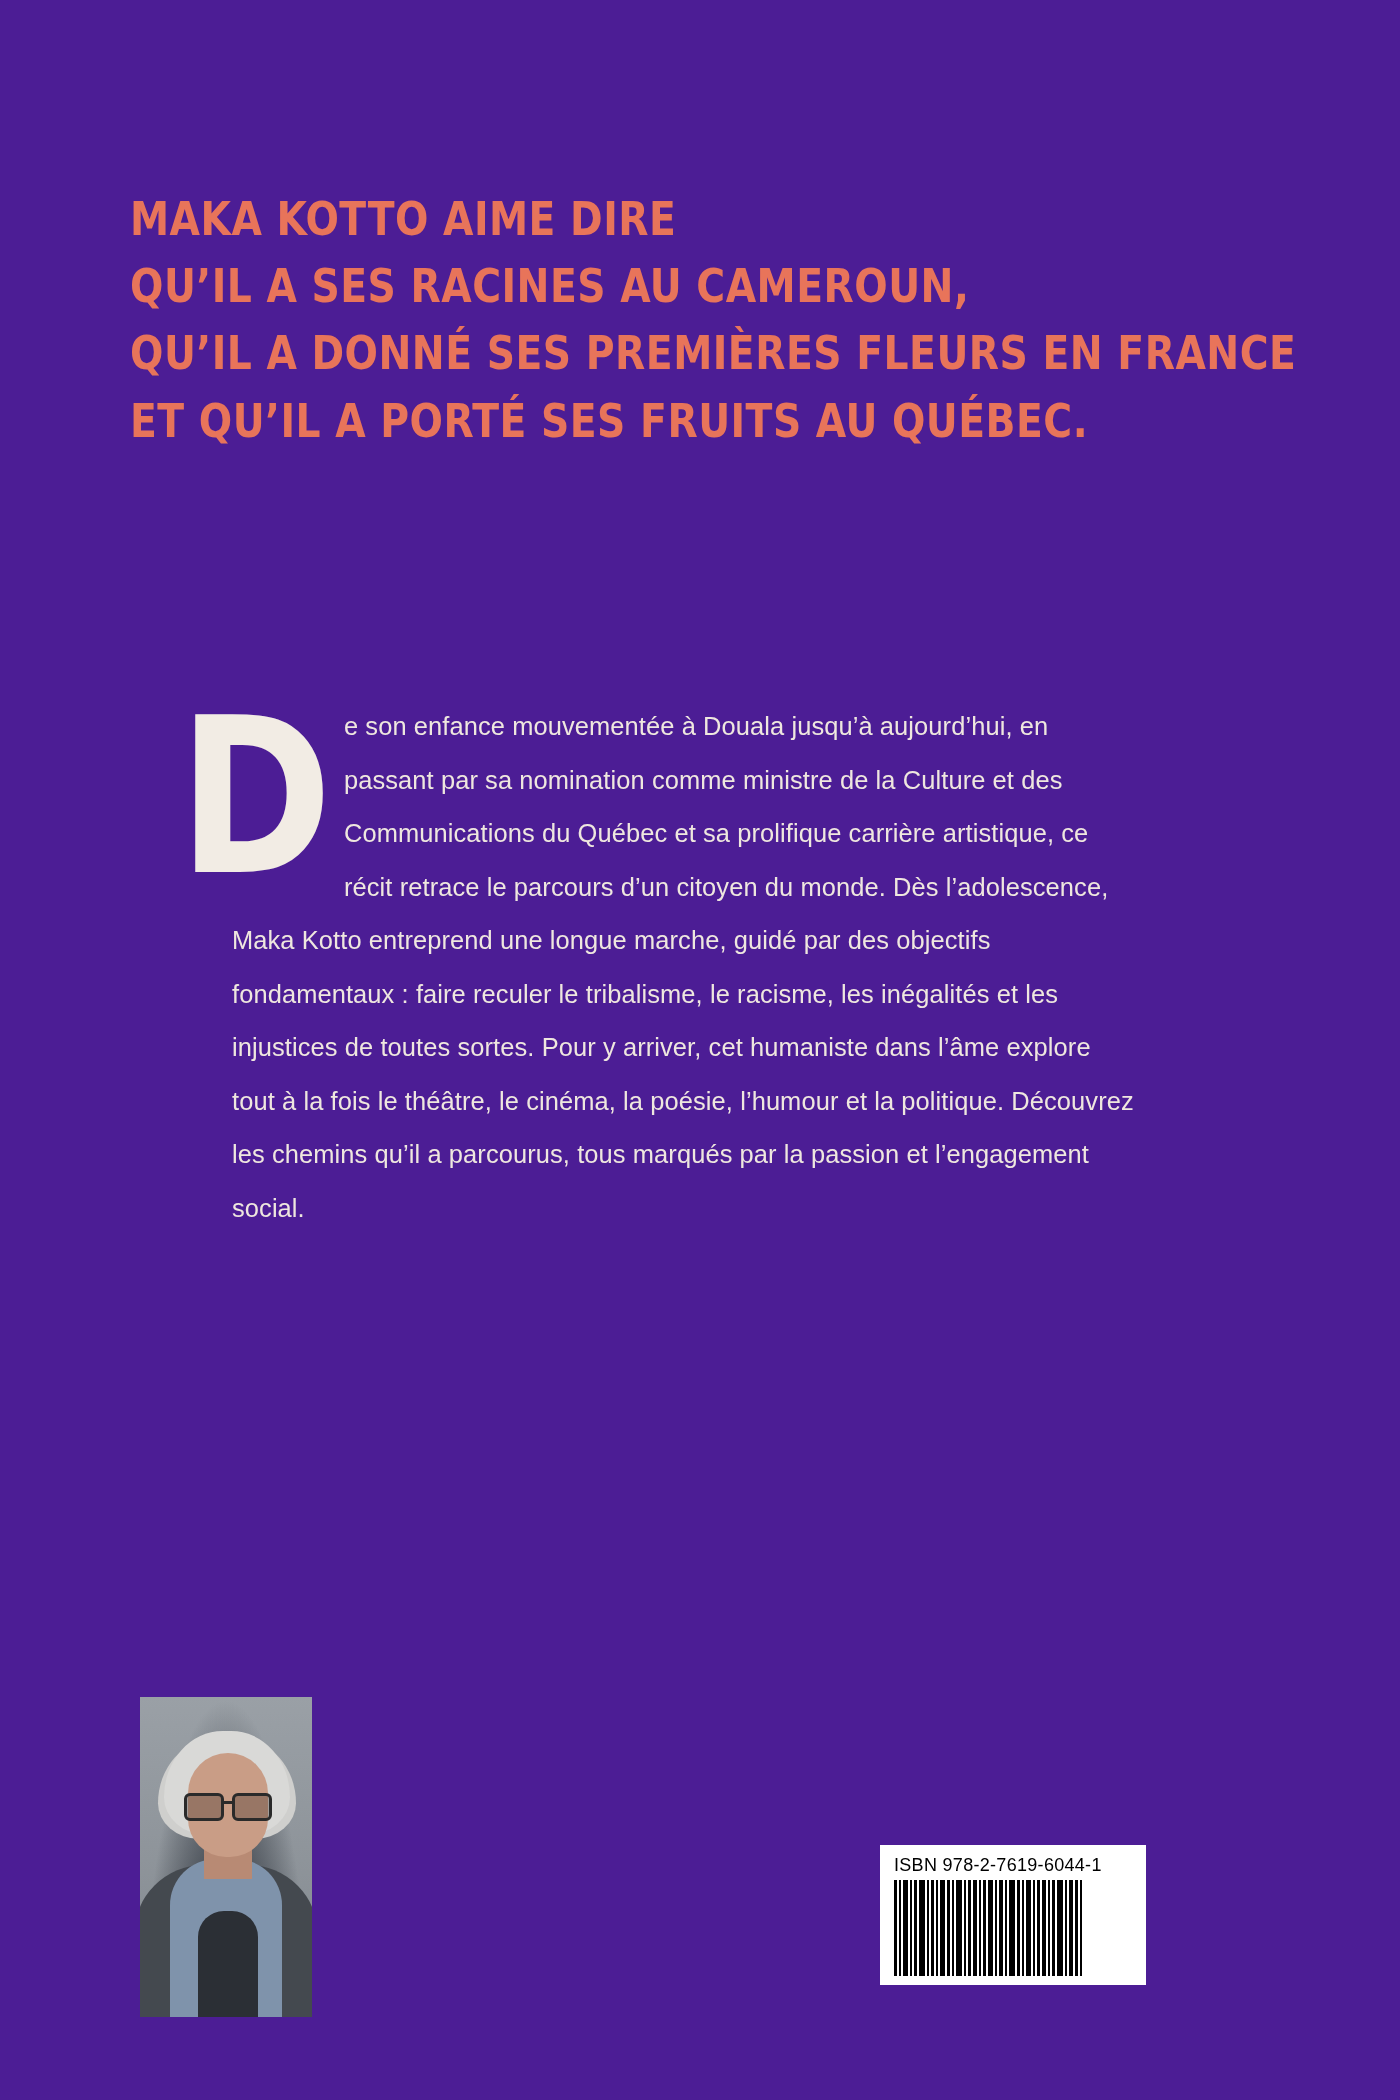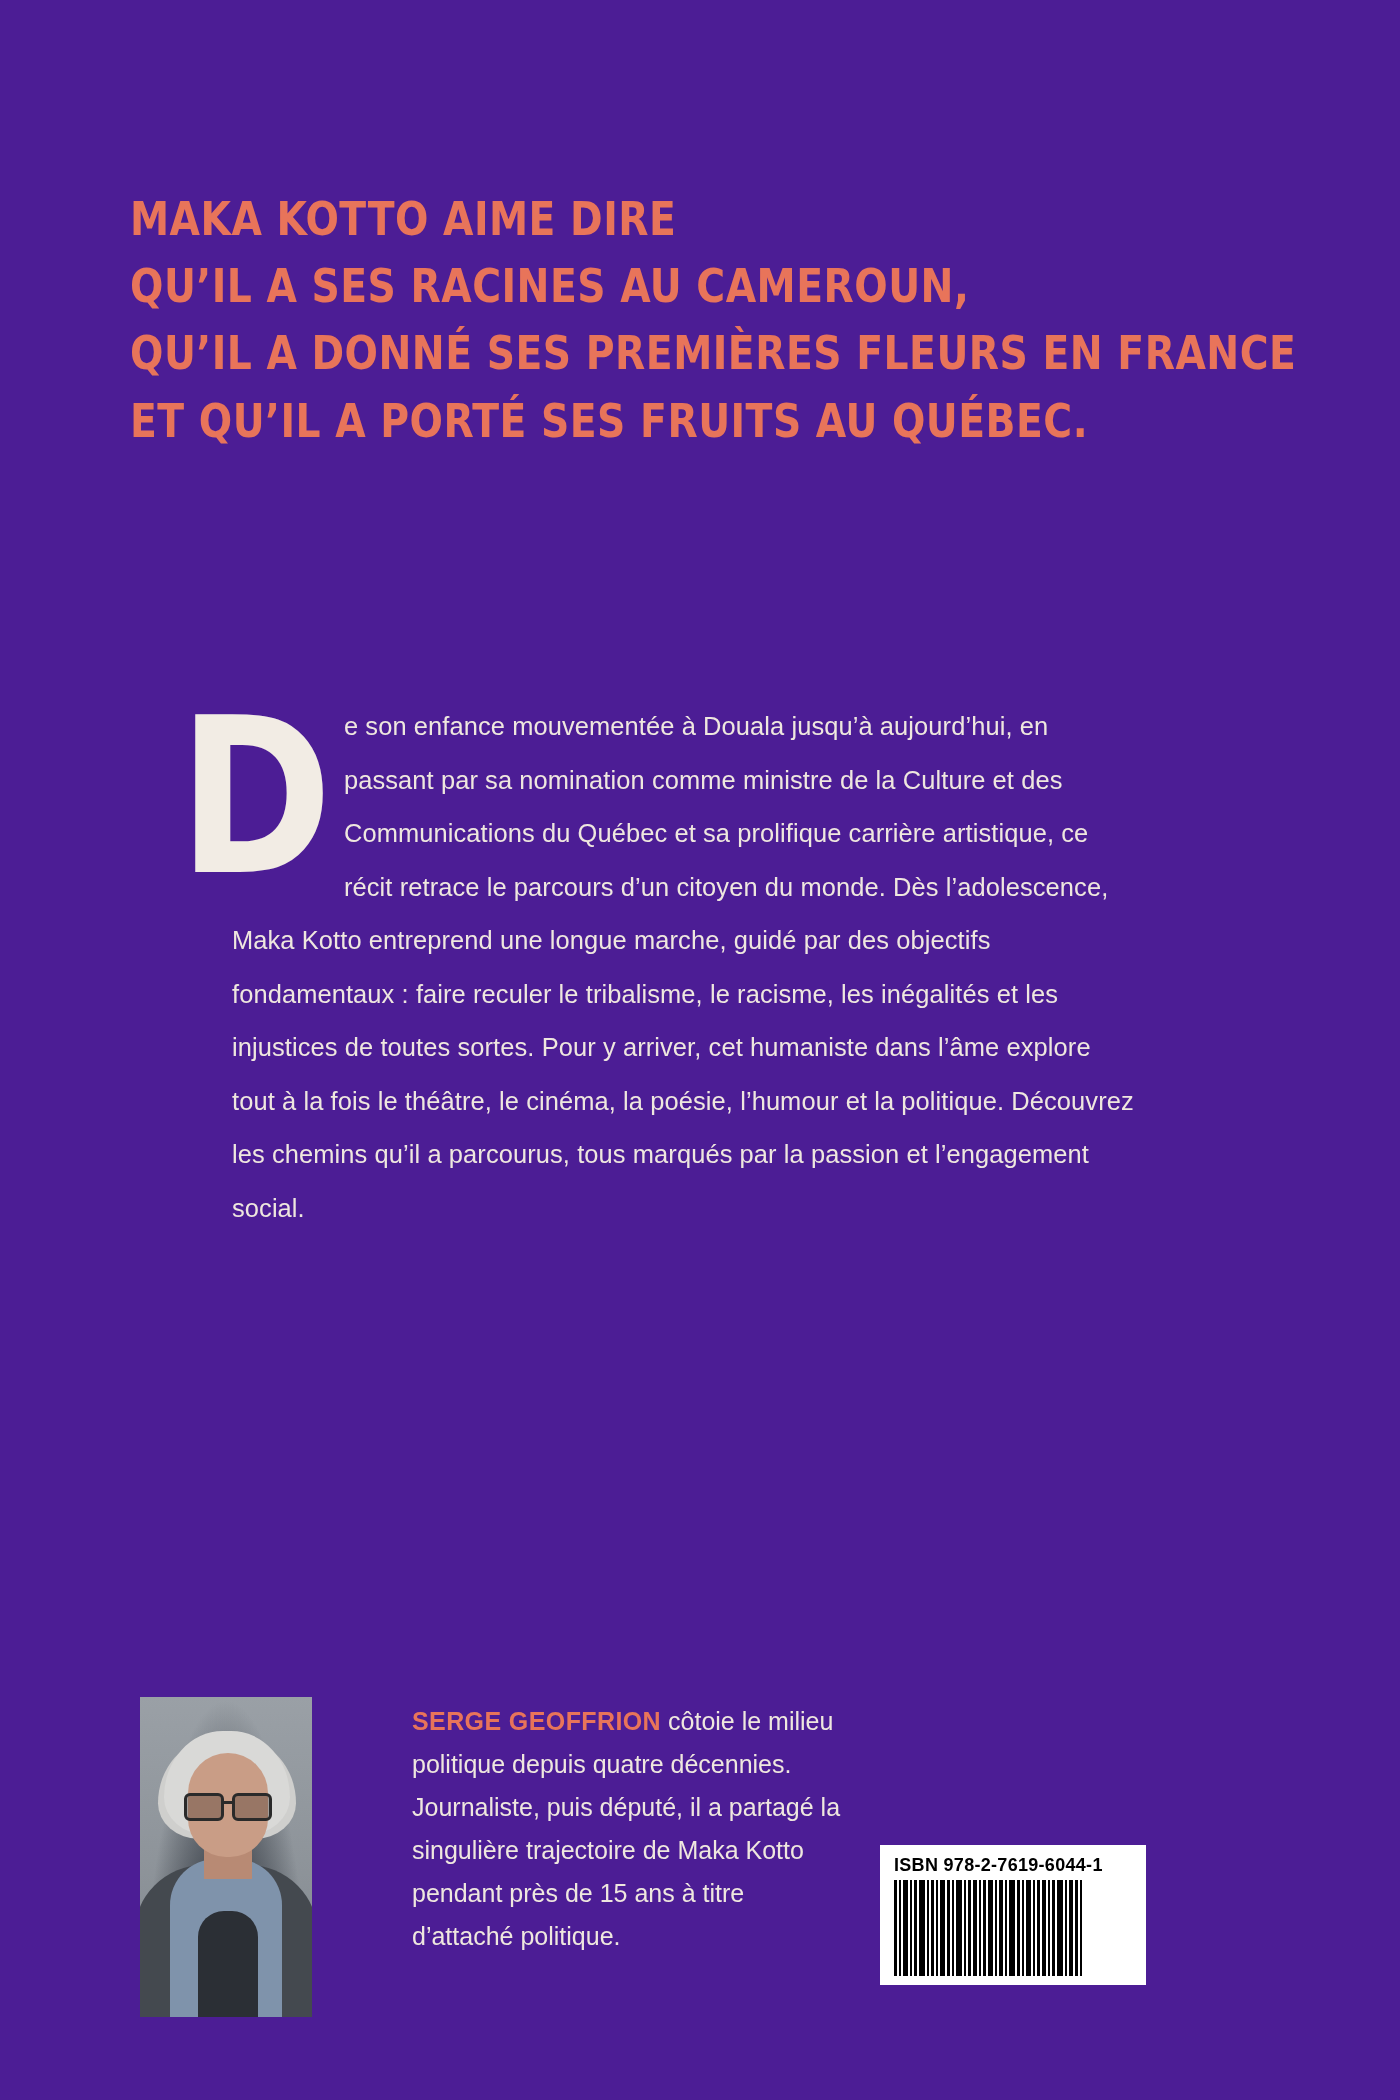--- a/index.html
+++ b/index.html
@@ -190,21 +190,20 @@
     height: 140px;
     background: #ffffff;
     color: #000;
     padding: 0;
   }
   .isbn-text {
     font-size: 18px;
     letter-spacing: 0.3px;
     padding: 10px 0 4px 14px;
     font-family: "Liberation Sans", sans-serif;
-    font-weight: bold;
   }
   .barcode {
     display: flex;
     align-items: flex-end;
     height: 96px;
     padding: 0 12px 8px 14px;
     gap: 2px;
   }
   .barcode i {
     display: block;
@@ -278,23 +277,20 @@
     <div class="neck"></div>
     <div class="hair"></div>
     <div class="face"></div>
     <div class="glasses">
       <span class="lens l"></span>
       <span class="bridge"></span>
       <span class="lens r"></span>
     </div>
   </div>
 
-  <div class="author-text">
-    <span class="author-name">SERGE GEOFFRION</span><span> côtoie le milieu politique depuis quatre décennies. Journaliste, puis député, il a partagé la singulière trajectoire de Maka Kotto pendant près de 15 ans à titre d’attaché politique.</span>
-  </div>
 
   <div class="isbn-box">
     <div class="isbn-text">ISBN 978-2-7619-6044-1</div>
     <div class="barcode">
       <i style="width:3px"></i>
         <i style="width:2px"></i>
         <i style="width:5px"></i>
         <i style="width:2px"></i>
       <i style="width:3px"></i>
         <i style="width:6px"></i>

